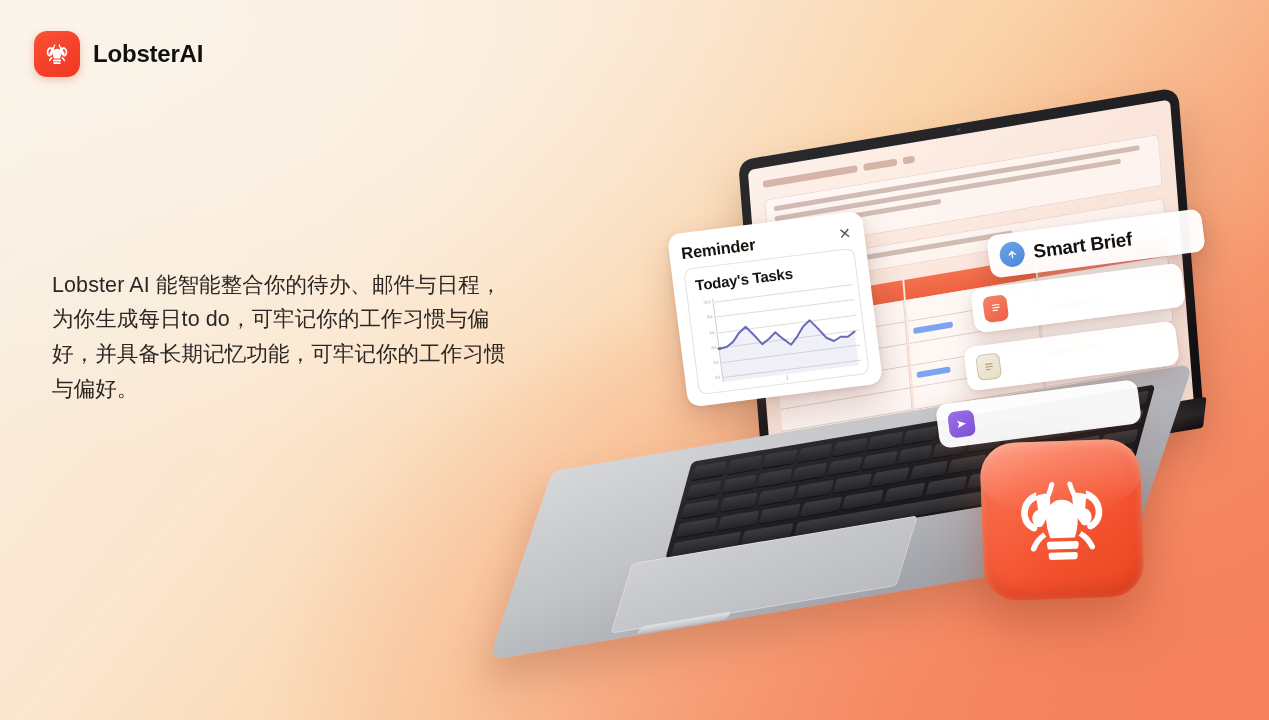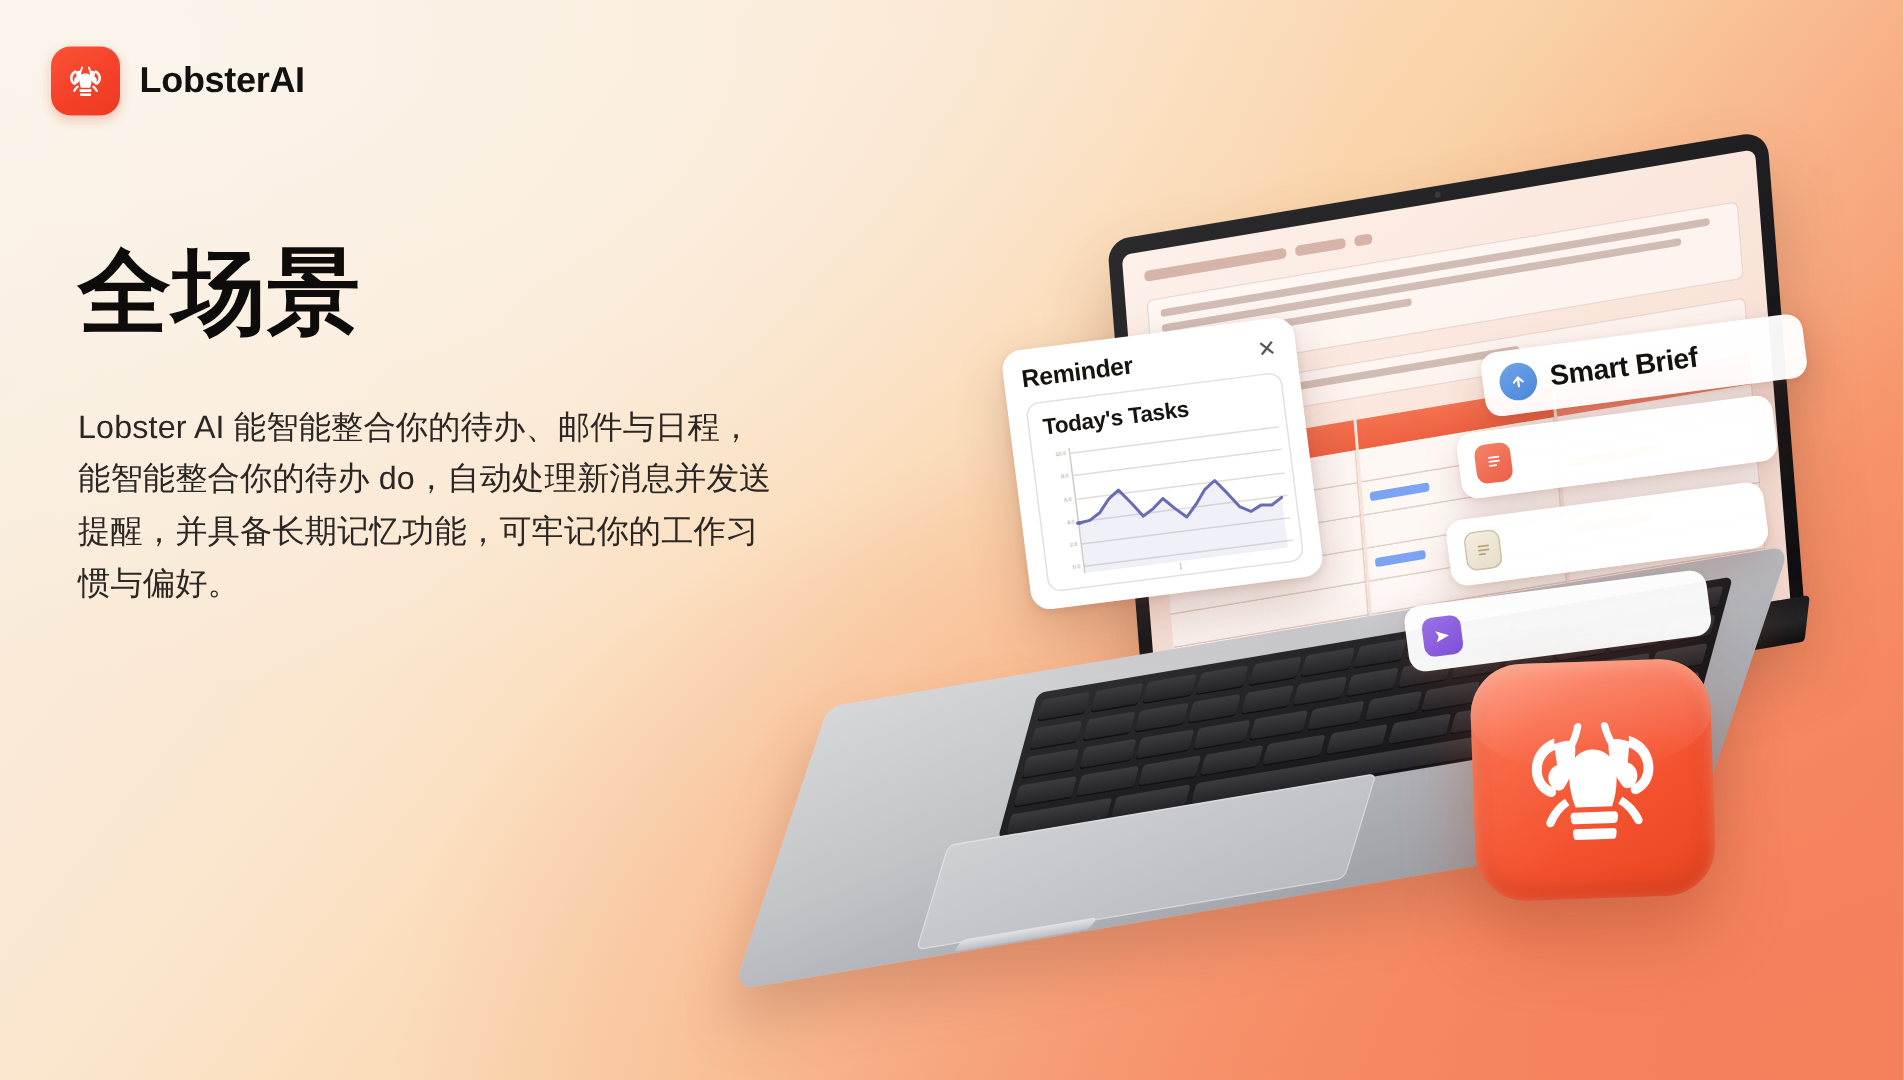--- a/index.html
+++ b/index.html
@@ -198,23 +198,23 @@
         <path d="M21 38c-2.8 1.8-5 4.4-6.4 7.6-.4.9.1 1.9 1 2.1.7.2 1.5-.2 1.8-.9 1.2-2.7 3-4.9 5.4-6.4z"></path>
         <path d="M43 38c2.8 1.8 5 4.4 6.4 7.6.4.9-.1 1.9-1 2.1-.7.2-1.5-.2-1.8-.9-1.2-2.7-3-4.9-5.4-6.4z"></path>
       </g>
     </svg>
   </div>
   <span class="brand-name">LobsterAI</span>
 </div>
 
 <div class="hero">
   <h1 class="headline">
-    <span class="l1">全场景</span><br>
+    <br>
   </h1>
-  <p class="subcopy">Lobster AI 能智能整合你的待办、邮件与日程，能智能整合你的待办 do，自动处理新消息并发送提醒，并具备长期记忆功能，可牢记你的工作习惯与偏好。</p>
+  <p class="subcopy">Lobster AI 能智能整合你的待办、邮件与日程，为你生成每日to do，可牢记你的工作习惯与偏好，并具备长期记忆功能，可牢记你的工作习惯与偏好。</p>
 </div>
 
 <div class="scene">
 
   <div class="laptop">
 
     <div class="lid">
       <div class="cam"></div>
       <div class="lid-inner">
         <div class="screen-ui">

